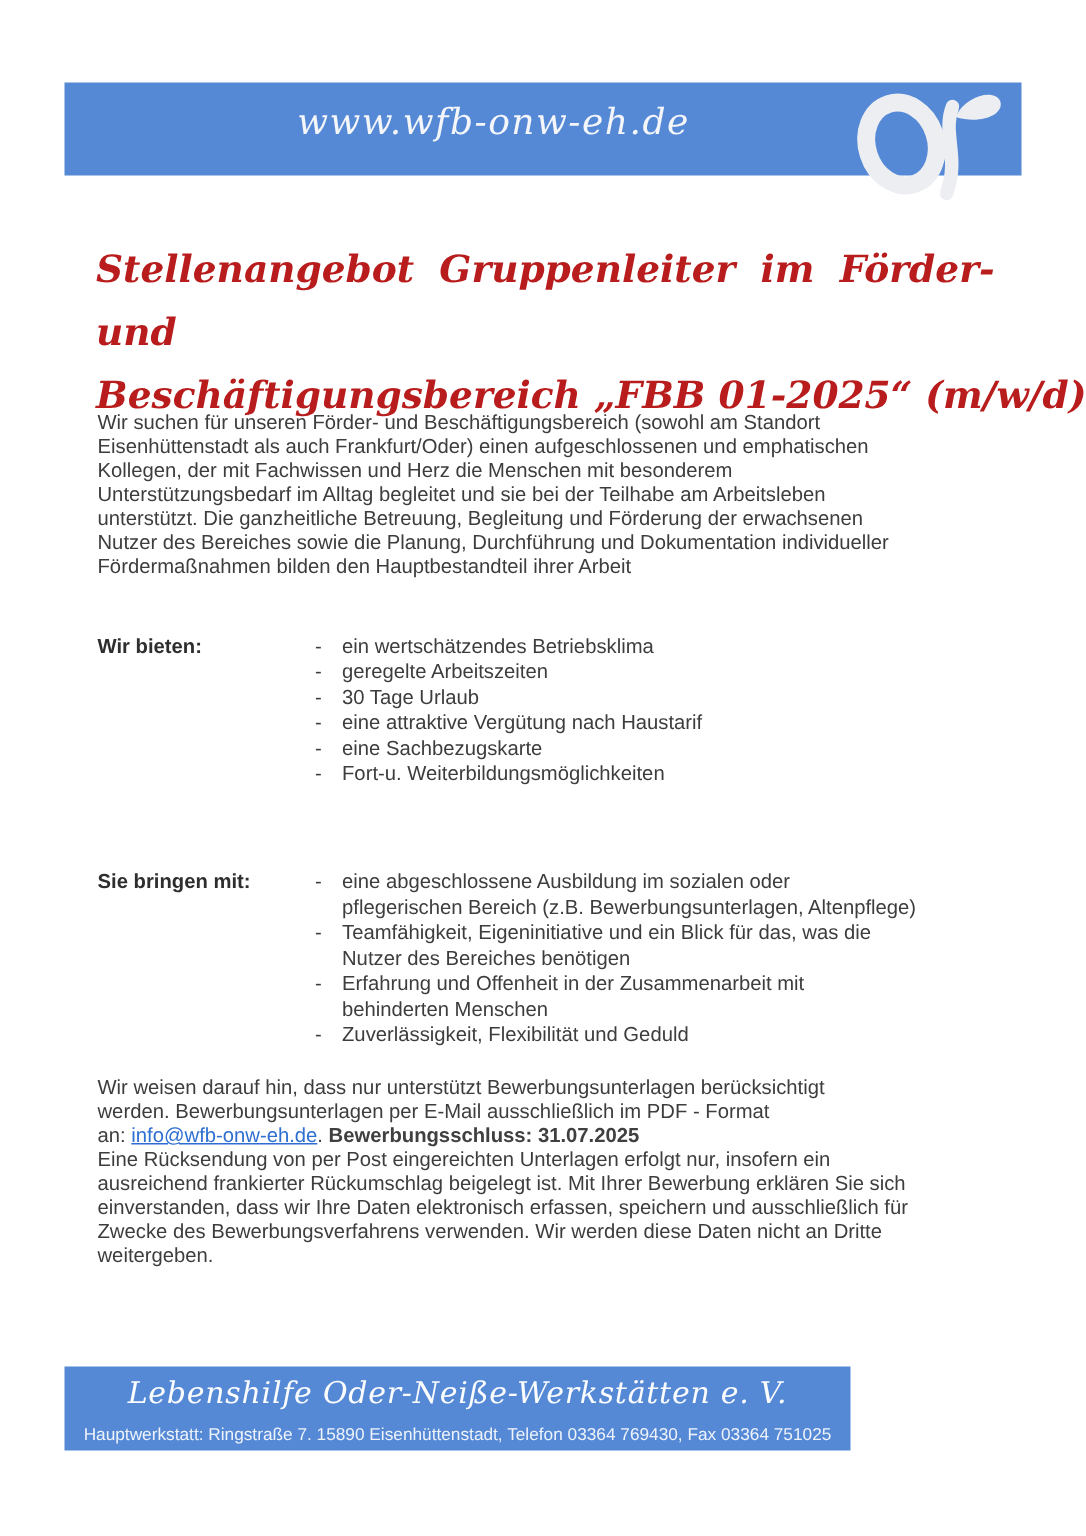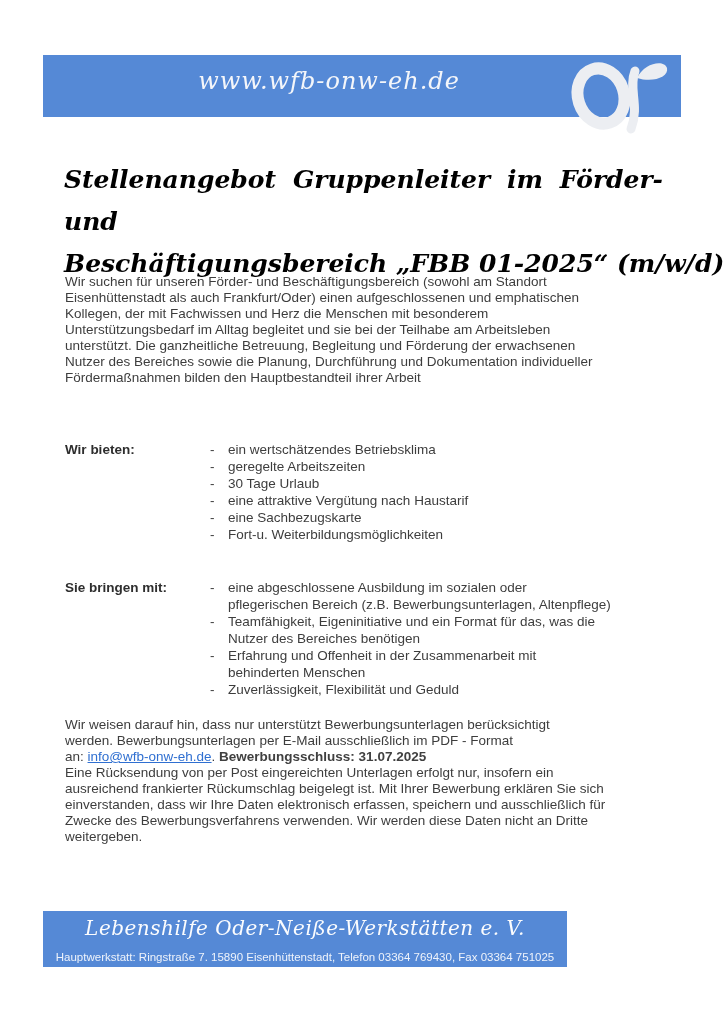--- a/index.html
+++ b/index.html
@@ -41,21 +41,21 @@
   
   .title {
     position: absolute;
     left: 64px; top: 159px;
     width: 599px;
     font-family: "DejaVu Serif", cursive;
     font-style: italic;
     font-weight: bold;
     font-size: 25px;
     line-height: 42px;
-    color: #000000;
+    color: #b91c1c;
   }
   .title-line1 { text-align: justify; text-align-last: justify; white-space: nowrap0; }
   .title-line2 { white-space: nowrap; }
 
   
   .body-text {
     font-size: 13.5px;
     line-height: 16px;
     color: var(--text, #3d3d3d);
     white-space: pre-line;
@@ -67,21 +67,21 @@
     width: 645px;
   }
 
   
   .section {
     position: absolute;
     left: 65px;
     display: flex;
     align-items: flex-start;
   }
-  .section-offer { top: 441px; }
+  .section-offer { top: 422px; }
   .section-requirements { top: 579px; }
   .section-label {
     width: 145px;
     flex: 0 0 145px;
     font-size: 13.5px;
     font-weight: bold;
     color: #2e2e2e;
     line-height: 17px;
   }
   .items { width: 452px; }
@@ -190,21 +190,21 @@
   <div class="section section-requirements">
     <div class="section-label">Sie bringen mit:</div>
     <div class="items">
       <div class="item">
           <span class="marker">-</span>
           <span class="item-text">eine abgeschlossene Ausbildung im sozialen oder
 pflegerischen Bereich (z.B. Bewerbungsunterlagen, Altenpflege)</span>
         </div>
       <div class="item">
           <span class="marker">-</span>
-          <span class="item-text">Teamfähigkeit, Eigeninitiative und ein Format für das, was die
+          <span class="item-text">Teamfähigkeit, Eigeninitiative und ein Blick für das, was die
 Nutzer des Bereiches benötigen</span>
         </div>
       <div class="item">
           <span class="marker">-</span>
           <span class="item-text">Erfahrung und Offenheit in der Zusammenarbeit mit
 behinderten Menschen</span>
         </div>
       <div class="item">
           <span class="marker">-</span>
           <span class="item-text">Zuverlässigkeit, Flexibilität und Geduld</span>

